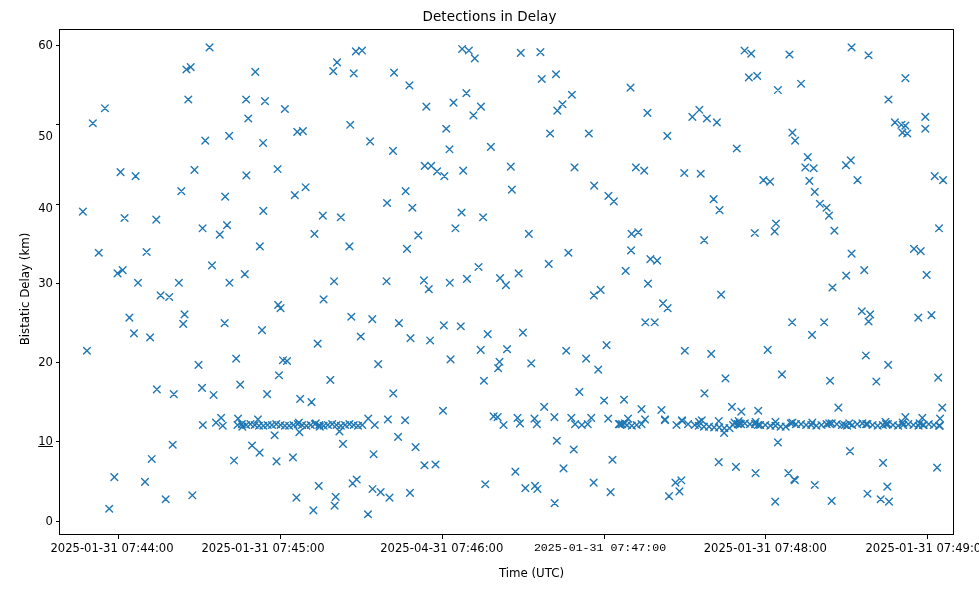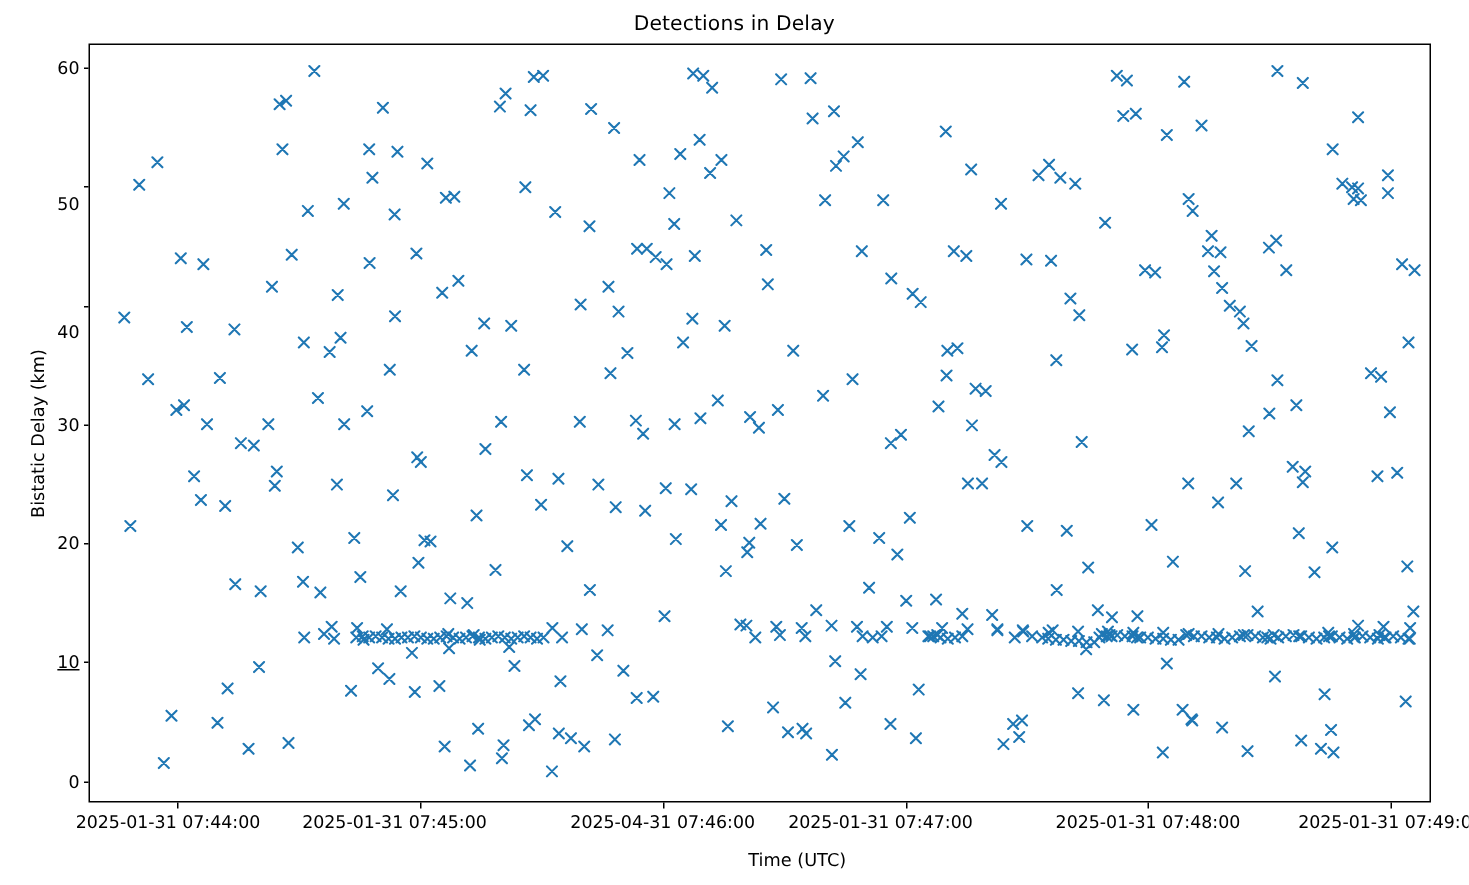--- a/index.html
+++ b/index.html
@@ -73,29 +73,29 @@
       <div class="tick ytick" style="top: 362.1px;"></div>
       <div class="tick ytick" style="top: 282.8px;"></div>
       <div class="tick ytick" style="top: 203.5px;"></div>
       <div class="tick ytick" style="top: 124.2px;"></div>
       <div class="tick ytick" style="top: 44.9px;"></div>
     </div>
   <div id="xticklabels-layer">
       <div class="xticklabel" style="left: 112px;">2025-01-31 07:44:00</div>
       <div class="xticklabel" style="left: 263px;">2025-01-31 07:45:00</div>
       <div class="xticklabel" style="left: 441.8px;">2025-04-31 07:46:00</div>
-      <div class="xticklabel" style="left: 587px;">2025-01-31 07:47:00</div>
+      <div class="xticklabel" style="left: 600px; font-family: Liberation Mono, monospace;">2025-01-31 07:47:00</div>
       <div class="xticklabel" style="left: 765.3px;">2025-01-31 07:48:00</div>
       <div class="xticklabel" style="left: 927px;">2025-01-31 07:49:00</div>
     </div>
   <div id="yticklabels-layer">
       <div class="yticklabel" style="top: 520.7px;">0</div>
       <div class="yticklabel" style="top: 441.4px; text-decoration: underline;">10</div>
       <div class="yticklabel" style="top: 362.1px;">20</div>
       <div class="yticklabel" style="top: 282.8px;">30</div>
-      <div class="yticklabel" style="top: 221px; text-align: right;">40</div>
+      <div class="yticklabel" style="top: 208px; text-align: right;">40</div>
       <div class="yticklabel" style="top: 124.2px; margin-top: 12px;">50</div>
       <div class="yticklabel" style="top: 44.9px;">60</div>
     </div>
 
   <div id="xlabel">Time (UTC)</div>
   <div id="ylabel">Bistatic Delay (km)</div>
 </div>
 
 </body></html>

